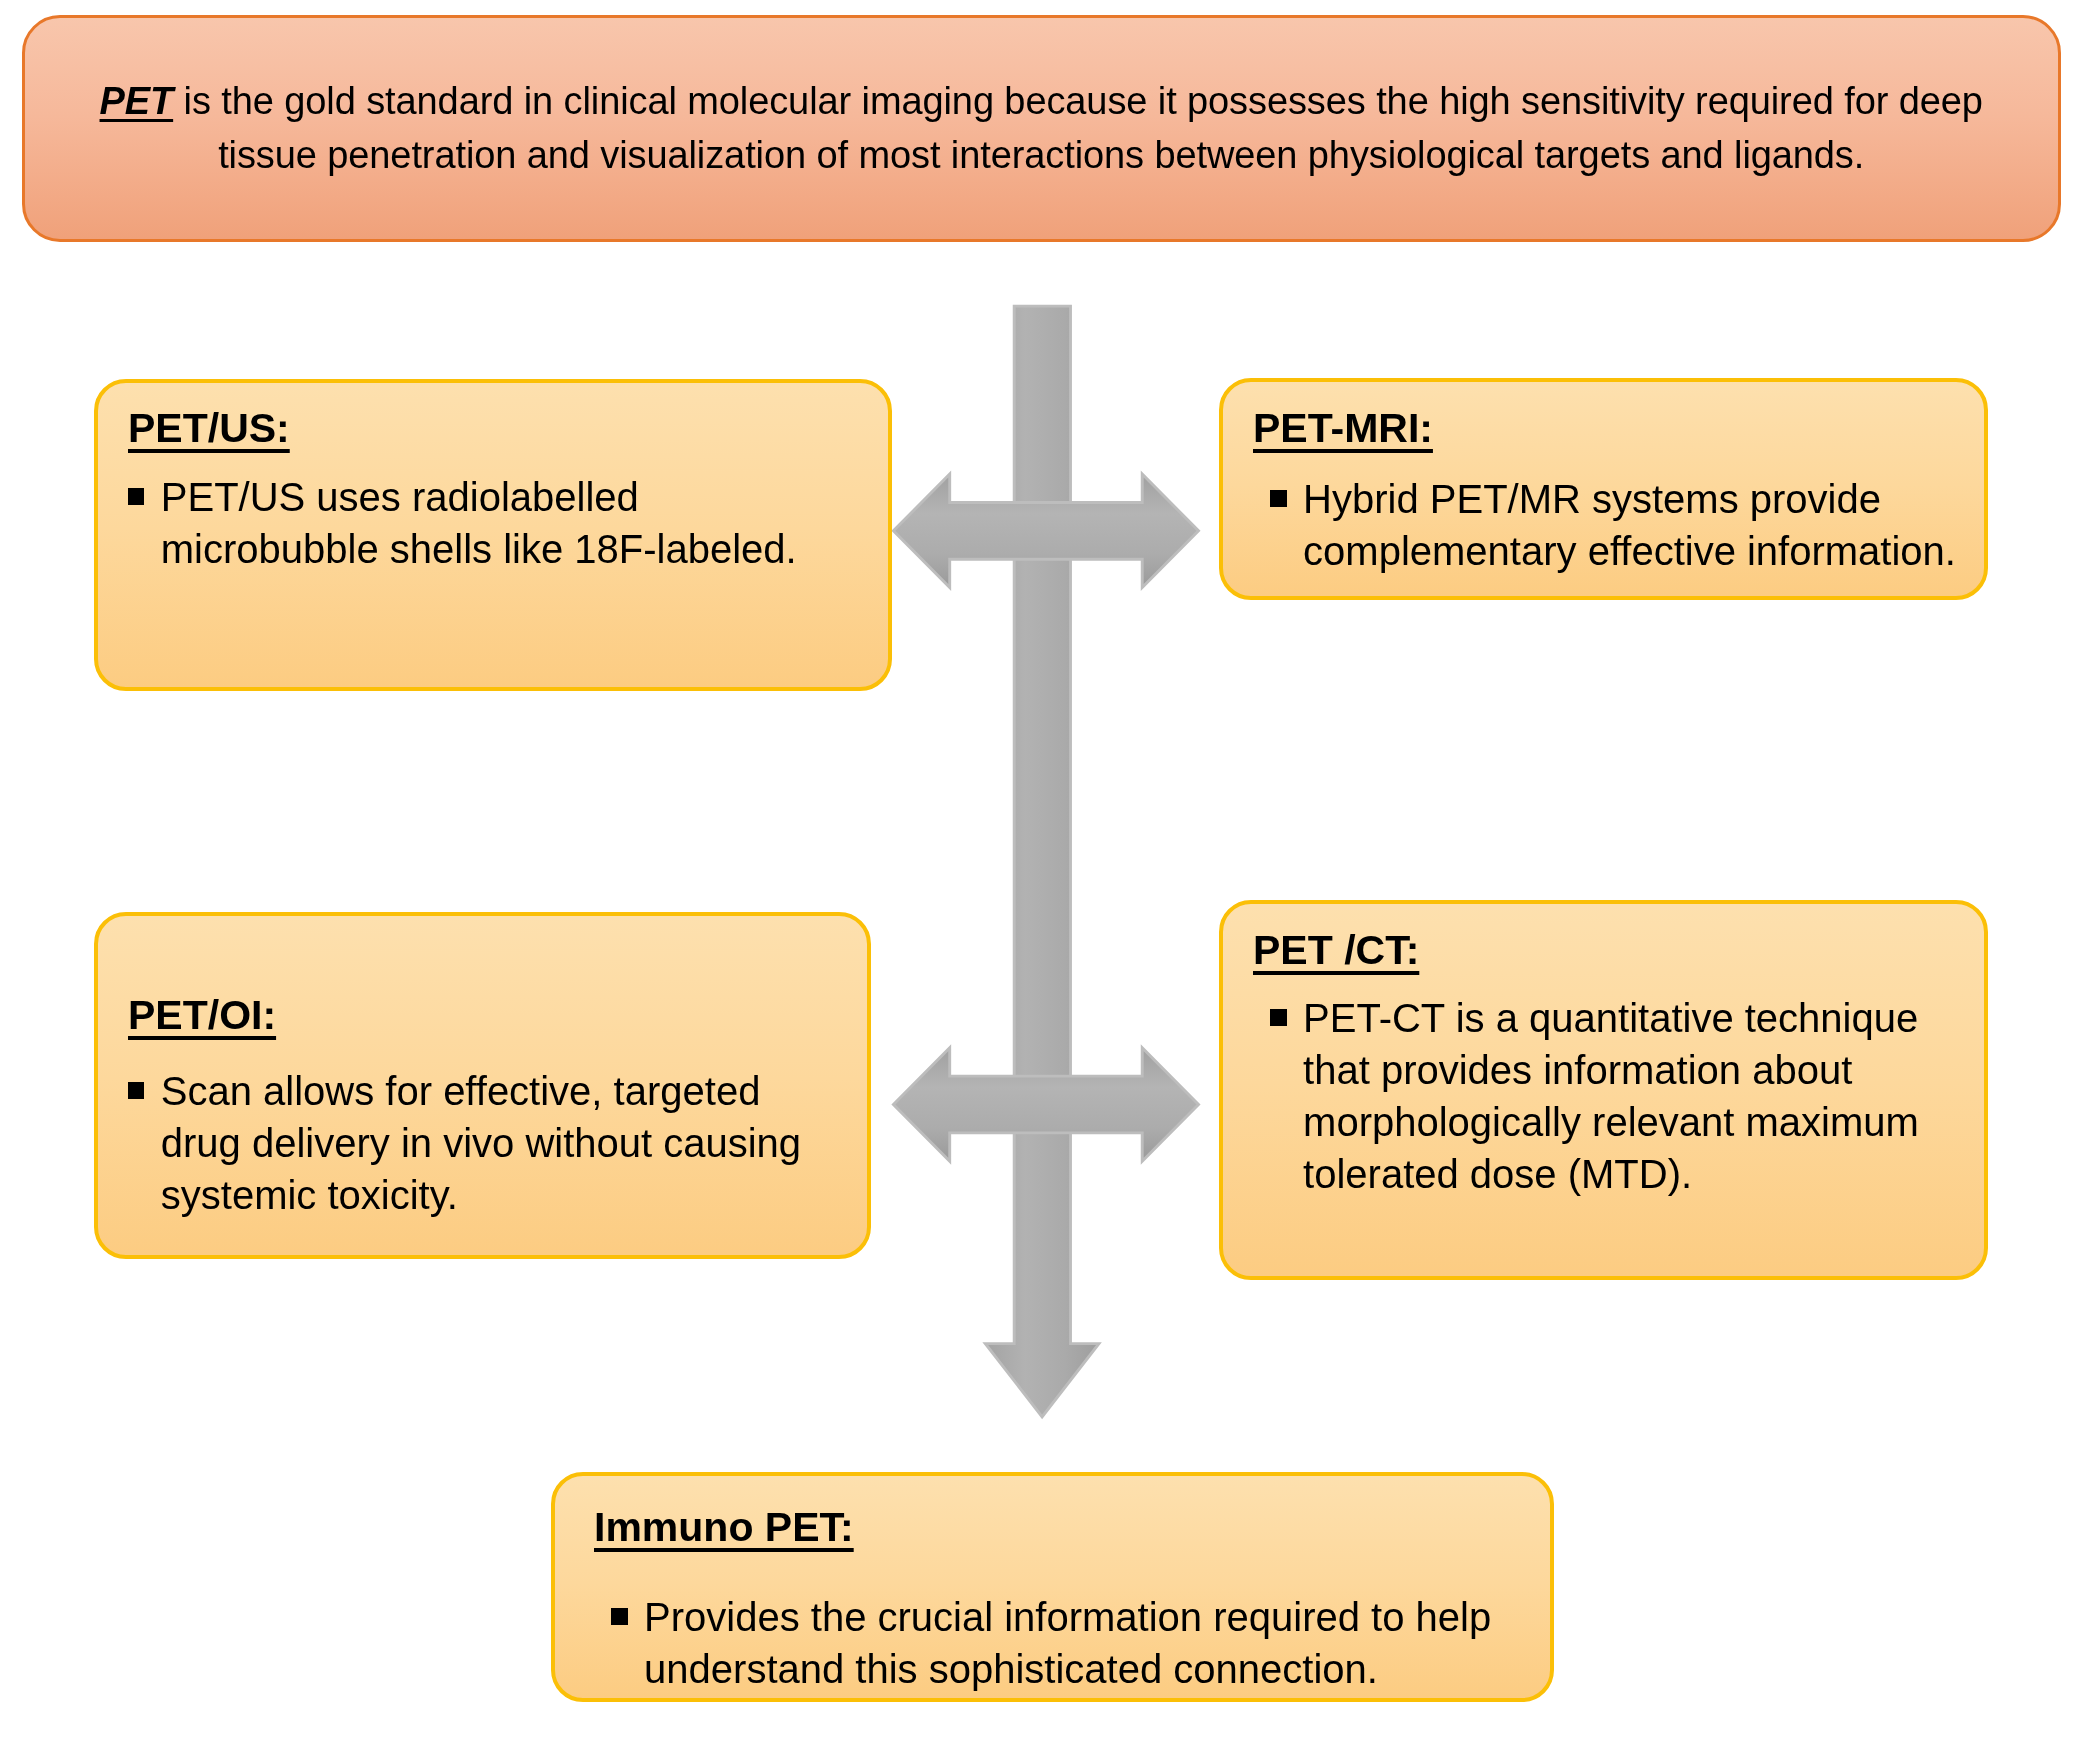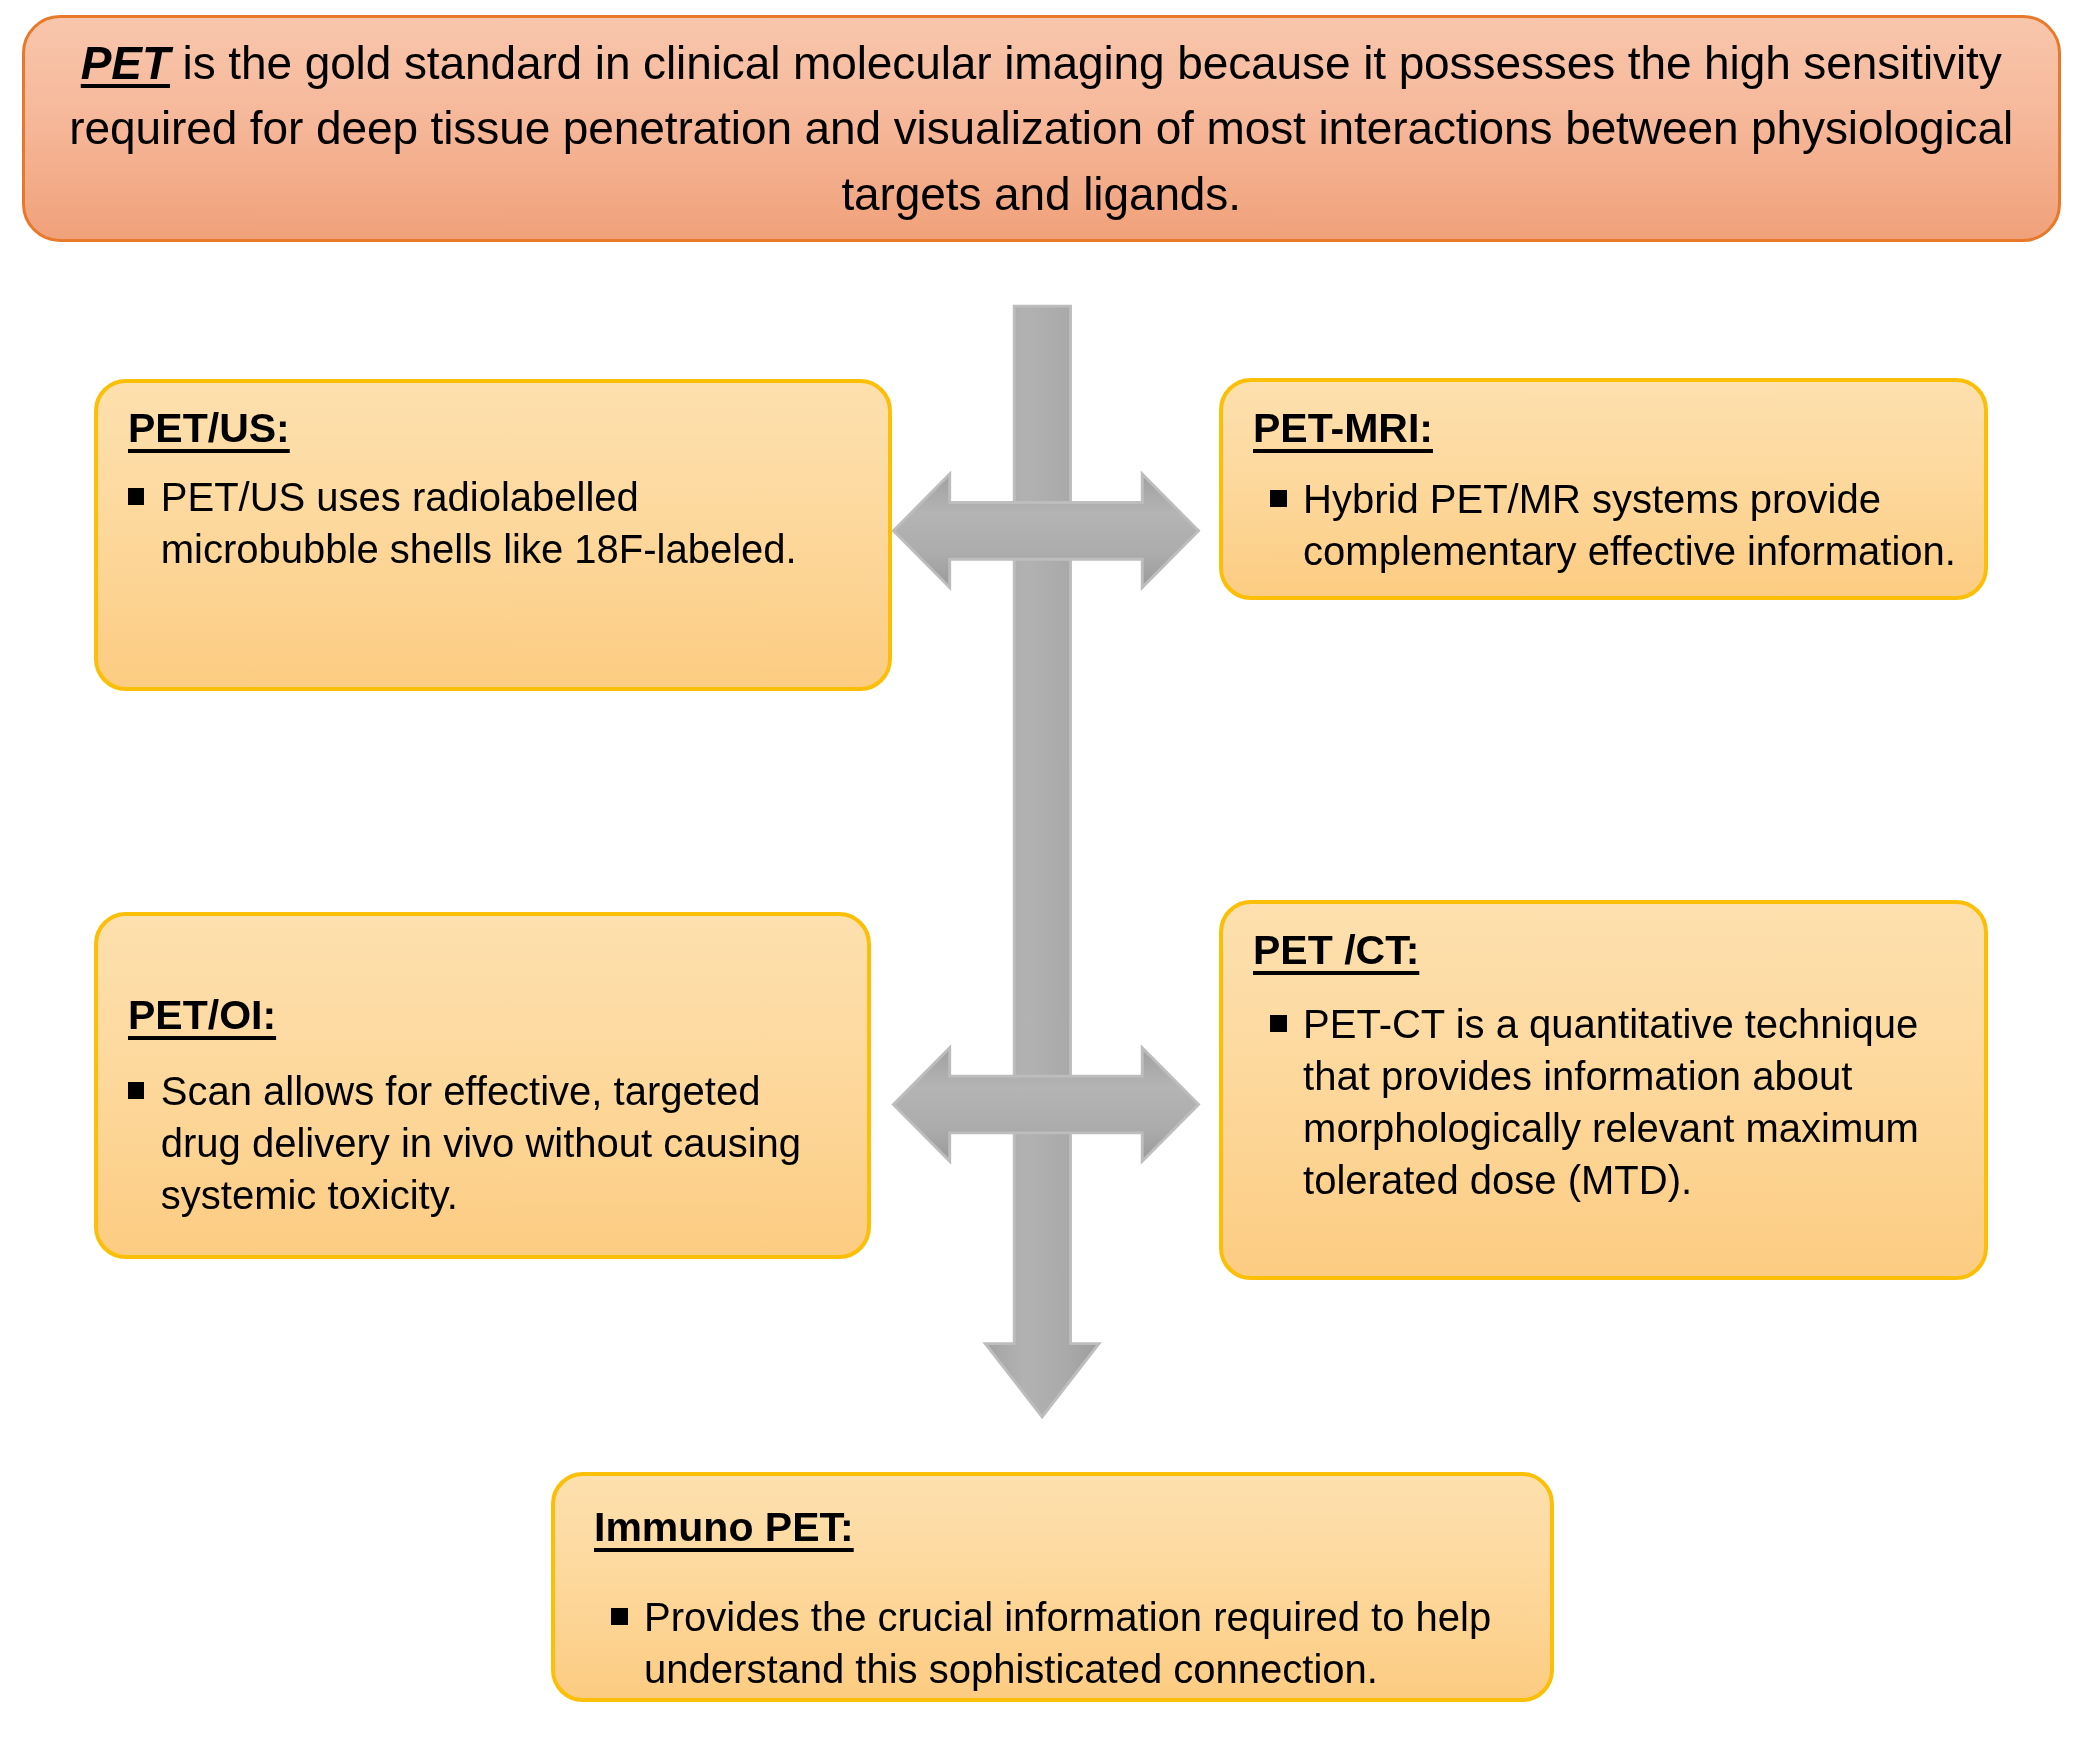--- a/index.html
+++ b/index.html
@@ -30,21 +30,21 @@
     height: 227px;
     box-sizing: border-box;
     border: 3.4px solid #E8782A;
     border-radius: 38px;
     background: linear-gradient(180deg, #F8C6AC 0%, #F6B89A 45%, #F0A17A 100%);
     display: flex;
     align-items: center;
     justify-content: center;
   }
   .header-text {
-    font-size: 46px;
+    font-size: 38px;
     line-height: 1.42;
     color: #000000;
     text-align: center;
     padding: 0 38px;
     letter-spacing: -0.1px;
   }
   .header-text .kw {
     font-weight: bold;
     font-style: italic;
     text-decoration: underline;
@@ -110,21 +110,21 @@
   #box-pet-oi  .ybox-inner   { padding-top: 28px; padding-left: 30px; margin-top: 48px; }
   #box-pet-ct  .ybox-inner   { padding-top: 23px; padding-left: 30px; }
   #box-immuno-pet .ybox-inner{ padding-top: 28px; padding-left: 39px; }
 
   #box-pet-mri .ybox-title   { margin-bottom: 21px; }
   #box-pet-mri .ybox-body    { padding-left: 17.3px; }
   #box-pet-ct  .ybox-body    { padding-left: 17.3px; }
   #box-immuno-pet .ybox-body { padding-left: 17.3px; }
   #box-pet-oi  .ybox-title   { margin-bottom: 26px; }
   #box-immuno-pet .ybox-title{ margin-bottom: 40px; }
-  #box-pet-ct  .ybox-title   { margin-bottom: 24px; }
+  #box-pet-ct  .ybox-title   { margin-bottom: 18px; }
 
   
   .arrow-layer {
     position: absolute;
     left: 0;
     top: 0;
     width: 2077px;
     height: 1759px;
     pointer-events: none;
   }

